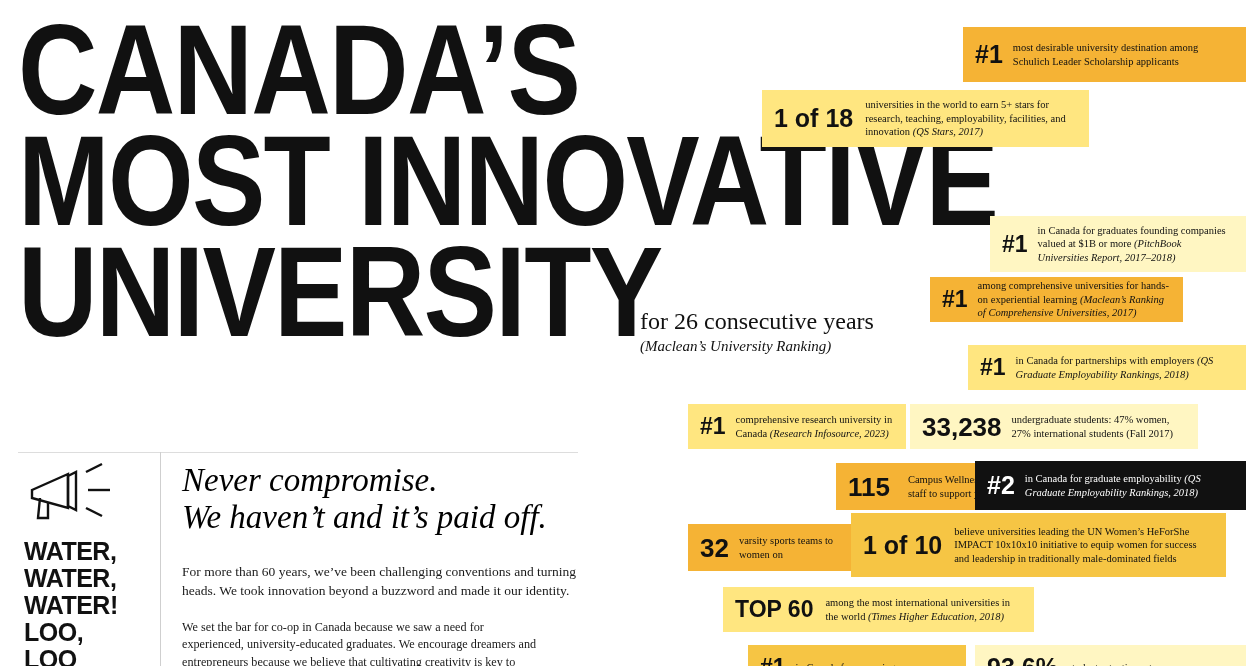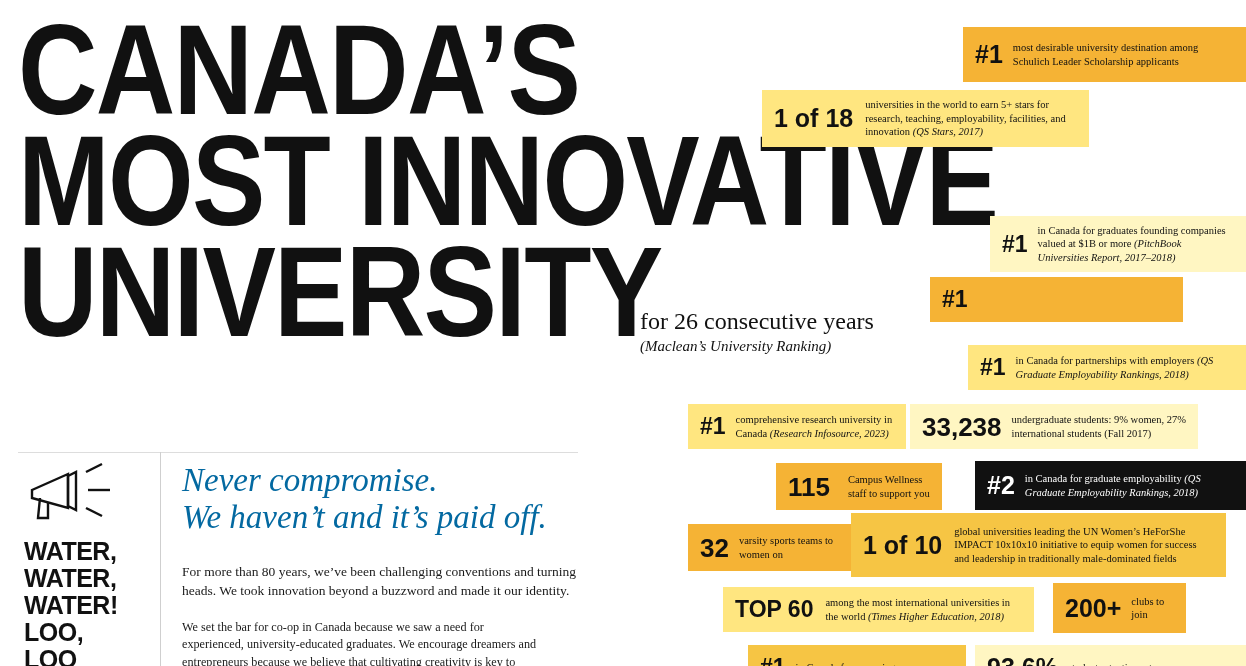--- a/index.html
+++ b/index.html
@@ -110,21 +110,21 @@
     top: 462px;
     width: 400px;
   }
   .body-col h2 {
     margin: 0;
     font-family: "Liberation Serif", serif;
     font-style: italic;
     font-weight: normal;
     font-size: 33px;
     line-height: 1.12;
-    color: #0369a1;
+    color: #000000;
   }
   .body-col p {
     font-family: "Liberation Serif", serif;
     font-size: 13.5px;
     line-height: 1.45;
     color: #1a1a1a;
     margin: 0;
   }
   .body-col .p1 { margin-top: 26px; width: 398px; }
   .body-col .p2 { margin-top: 18px; font-size: 12.2px; line-height: 1.42; width: 360px; }
@@ -194,21 +194,21 @@
 WATER!
 LOO,
 LOO</div>
   </div>
 
   <div class="body-col">
     <h2>
       <span>Never compromise.</span><br>
       <span>We haven’t and it’s paid off.</span>
     </h2>
-    <p class="p1">For more than 80 years, we’ve been challenging conventions and turning heads. We took innovation beyond a buzzword and made it our identity.</p>
+    <p class="p1">For more than 60 years, we’ve been challenging conventions and turning heads. We took innovation beyond a buzzword and made it our identity.</p>
     <p class="p2">We set the bar for co-op in Canada because we saw a need for experienced, university-educated graduates. We encourage dreamers and entrepreneurs because we believe that cultivating creativity is key to global progress. We value diversity.</p>
   </div>
 
   <div class="tile c-orange pad-s" style="left:963px; top:27px; width:283px; height:55px;">
     <div class="big" style="font-size:25px; margin-right:10px;">#1</div>
     <div class="desc">
       <span>most desirable university destination among Schulich Leader Scholarship applicants</span>
     </div>
   </div>
 
@@ -221,44 +221,47 @@
 
   <div class="tile c-lightyellow pad-s" style="left:990px; top:216px; width:256px; height:56px;">
     <div class="big" style="font-size:23px; margin-right:10px;">#1</div>
     <div class="desc">
       <span>in Canada for graduates founding companies valued at $1B or more </span><i>(PitchBook Universities Report, 2017–2018)</i>
     </div>
   </div>
 
   <div class="tile c-orange pad-s" style="left:930px; top:277px; width:253px; height:45px;">
     <div class="big" style="font-size:23px; margin-right:10px;">#1</div>
+    <div class="desc">
+      <span>among comprehensive universities for hands-on experiential learning </span><i>(Maclean’s Ranking of Comprehensive Universities, 2017)</i>
+    </div>
   </div>
 
   <div class="tile c-yellow pad-s" style="left:968px; top:345px; width:278px; height:45px;">
     <div class="big" style="font-size:23px; margin-right:10px;">#1</div>
     <div class="desc">
       <span>in Canada for partnerships with employers </span><i>(QS Graduate Employability Rankings, 2018)</i>
     </div>
   </div>
 
   <div class="tile c-yellow pad-s" style="left:688px; top:404px; width:218px; height:45px;">
     <div class="big" style="font-size:23px; margin-right:10px;">#1</div>
     <div class="desc">
       <span>comprehensive research university in Canada </span><i>(Research Infosource, 2023)</i>
     </div>
   </div>
 
   <div class="tile c-lightyellow pad-s" style="left:910px; top:404px; width:288px; height:45px;">
     <div class="big" style="font-size:26px; margin-right:10px;">33,238</div>
     <div class="desc">
-      <span>undergraduate students: 9% women, 27% international students (Fall 2017)</span>
-    </div>
-  </div>
-
-  <div class="tile c-orange pad-s" style="left:776px; top:463px; width:166px; height:47px;gap:8px;">
+      <span>undergraduate students: 47% women, 27% international students (Fall 2017)</span>
+    </div>
+  </div>
+
+  <div class="tile c-orange pad-s" style="left:836px; top:463px; width:166px; height:47px;gap:8px;">
     <div class="big" style="font-size:26px; margin-right:10px;">115</div>
     <div class="desc">
       <span>Campus Wellness staff to support you</span>
     </div>
   </div>
 
   <div class="tile c-dark dark pad-s" style="left:975px; top:461px; width:271px; height:49px;">
     <div class="big" style="font-size:25px; margin-right:10px;">#2</div>
     <div class="desc">
       <span>in Canada for graduate employability </span><i>(QS Graduate Employability Rankings, 2018)</i>
@@ -268,37 +271,31 @@
   <div class="tile c-orange pad-s" style="left:688px; top:524px; width:178px; height:47px;">
     <div class="big" style="font-size:26px; margin-right:10px;">32</div>
     <div class="desc">
       <span>varsity sports teams to women on</span>
     </div>
   </div>
 
   <div class="tile c-gold pad-s" style="left:851px; top:513px; width:375px; height:64px;">
     <div class="big" style="font-size:25px; margin-right:12px;">1 of 10</div>
     <div class="desc">
-      <span>global universities leading the UN Women’s HeForShe IMPACT 10x10x10 initiative to equip women for success and leadership in traditionally male-dominated fields</span>
+      <span>believe universities leading the UN Women’s HeForShe IMPACT 10x10x10 initiative to equip women for success and leadership in traditionally male-dominated fields</span>
     </div>
   </div>
 
   <div class="tile c-yellow pad-s" style="left:723px; top:587px; width:311px; height:45px;">
     <div class="big" style="font-size:23px; margin-right:12px;">TOP 60</div>
     <div class="desc">
       <span>among the most international universities in the world </span><i>(Times Higher Education, 2018)</i>
     </div>
   </div>
 
-  <div class="tile c-orange pad-s" style="left:1053px; top:583px; width:133px; height:50px;">
-    <div class="big" style="font-size:25px; margin-right:10px;">200+</div>
-    <div class="desc">
-      <span>clubs to join</span>
-    </div>
-  </div>
 
   <div class="tile c-gold pad-s" style="left:748px; top:645px; width:218px; height:45px;">
     <div class="big" style="font-size:23px; margin-right:10px;">#1</div>
     <div class="desc">
       <span>in Canada for preparing career-</span>
     </div>
   </div>
 
   <div class="tile c-lightyellow pad-s" style="left:975px; top:645px; width:271px; height:45px;">
     <div class="big" style="font-size:25px; margin-right:10px;">93.6%</div>

